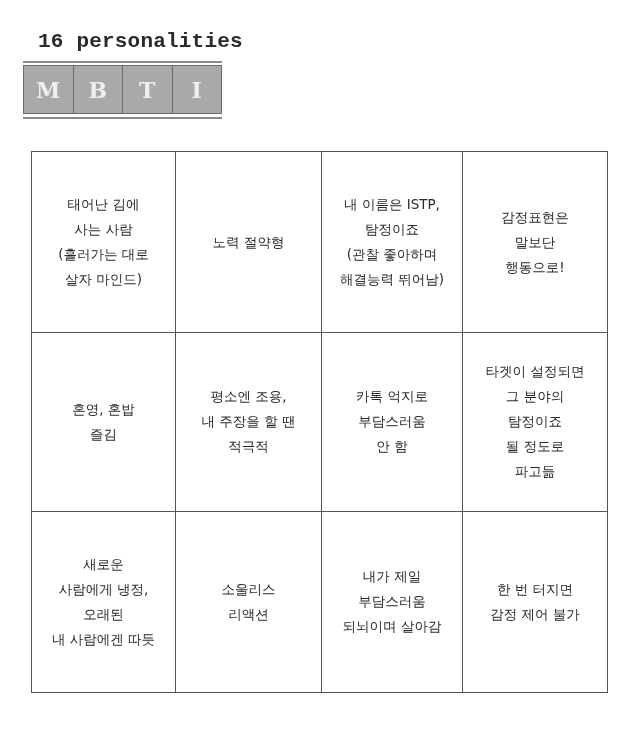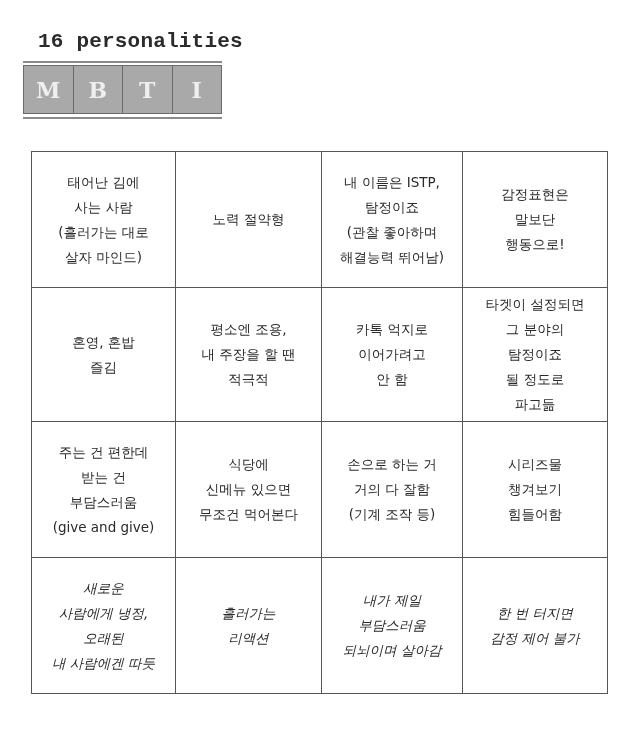--- a/index.html
+++ b/index.html
@@ -84,21 +84,21 @@
       padding: 0 4px;
       white-space: pre-line;
     }
     .grid col.c0 { width: 144px; }
     .grid col.c1 { width: 146px; }
     .grid col.c2 { width: 141px; }
     .grid col.c3 { width: 145px; }
     .grid tr.r0 { height: 136px; }
     .grid tr.r1 { height: 134px; }
     .grid tr.r2 { height: 136px; }
-    .grid tr.r3 { height: 136px; font-style: italic; }
+    .grid tr.r3 { height: 136px; }
   </style>
 </head>
 <body>
 
 <div class="subtitle">16 personalities</div>
 
 <div class="mbti-bar">
   <div class="rule top"></div>
   <div class="mbti-boxes">
     <div class="mbti-box">M</div>
@@ -131,49 +131,34 @@
 말보단
 행동으로!</td>
     </tr>
     <tr class="r1">
       <td>혼영, 혼밥
 즐김</td>
       <td>평소엔 조용,
 내 주장을 할 땐
 적극적</td>
       <td>카톡 억지로
-이어가려고
+부담스러움
 안 함</td>
       <td>타겟이 설정되면
 그 분야의
 탐정이죠
 될 정도로
 파고듦</td>
     </tr>
-    <tr class="r2">
-      <td>주는 건 편한데
-받는 건
-부담스러움
-(give and give)</td>
-      <td>식당에
-신메뉴 있으면
-무조건 먹어본다</td>
-      <td>손으로 하는 거
-거의 다 잘함
-(기계 조작 등)</td>
-      <td>시리즈물
-챙겨보기
-힘들어함</td>
-    </tr>
     <tr class="r3">
       <td>새로운
 사람에게 냉정,
 오래된
 내 사람에겐 따듯</td>
-      <td>흘러가는
+      <td>소울리스
 리액션</td>
       <td>내가 제일
 부담스러움
 되뇌이며 살아감</td>
       <td>한 번 터지면
 감정 제어 불가</td>
     </tr>
   </tbody>
 </table>
 

